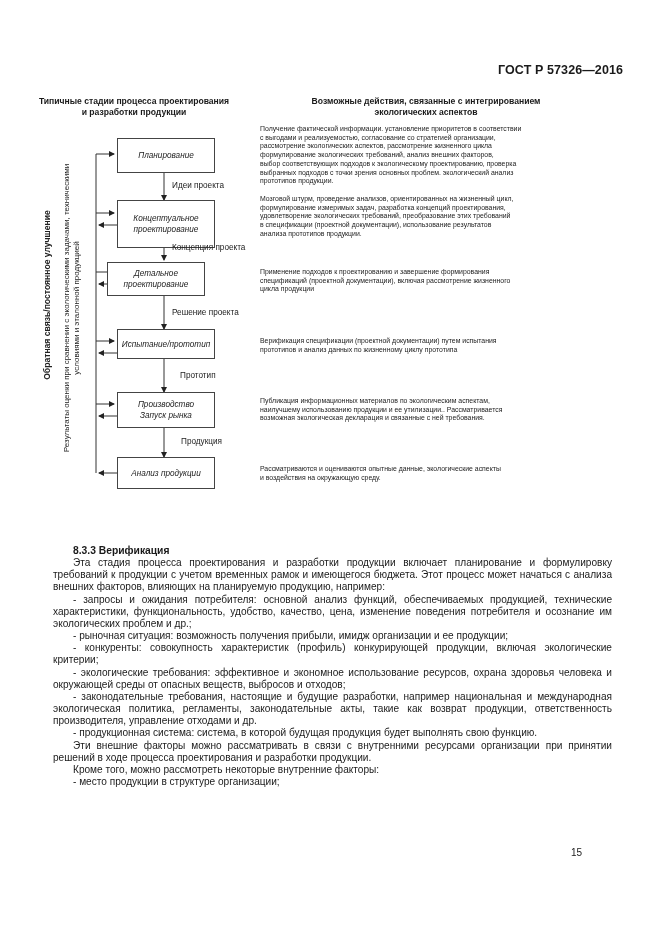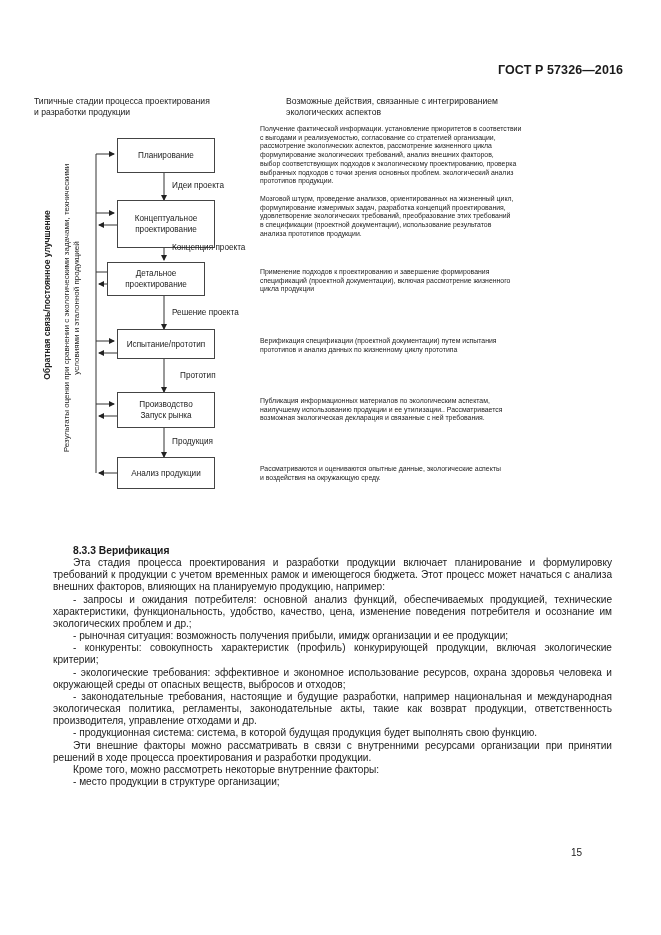--- a/index.html
+++ b/index.html
@@ -1,26 +1,26 @@
 <!DOCTYPE html>
 <html><head>
 <meta charset="utf-8">
 <style>
   html, body { margin:0; padding:0; background:#ffffff; }
   body { width:661px; height:935px; position:relative; overflow:hidden;
          font-family:"Liberation Sans", sans-serif; color:#1a1a1a; }
   .abs { position:absolute; }
   .doc-code { left:498px; top:63px; font-size:12.5px; font-weight:bold; letter-spacing:0.1px; }
-  .col-head { font-size:8.6px; font-weight:normal; line-height:10.5px; }
+  .col-head { font-size:8.6px; font-weight:bold; text-align:center; line-height:10.5px; }
   .left-head { left:34px; top:96px; width:200px; }
   .right-head { left:286px; top:96px; width:280px; }
   .desc { left:260px; width:300px; font-size:6.9px; line-height:8.7px; color:#222; }
   .stage-box { position:absolute; border:1px solid #444; background:#fff;
                display:flex; align-items:center; justify-content:center; text-align:center;
-               font-size:8.2px; line-height:11px; color:#222; box-sizing:border-box; }
+               font-size:8.2px; line-height:11px; color:#222; box-sizing:border-box;font-style:italic; }
   .flow-label { position:absolute; font-size:8.2px; color:#222; white-space:nowrap; }
   .vert { position:absolute; transform-origin:left top; transform:rotate(-90deg);
           white-space:nowrap; text-align:center; color:#222; }
   .caption { left:60px; width:540px; top:508px; text-align:center; font-size:8.6px; line-height:11px; color:#222; }
   .body-text { left:53px; width:559px; font-size:10.1px; line-height:12.15px; color:#1a1a1a; text-align:justify; }
   .section-title { font-weight:bold; font-size:10.3px; }
   .para { text-indent:20px; margin:0; }
   .page-num { left:571px; top:847px; font-size:10px; }
 </style>
 </head>
@@ -97,21 +97,21 @@
     </div>
 </div>
 <div class="stage-box" style="left:117px;top:457px;width:98px;height:32px;">
   <span>Анализ продукции</span>
 </div>
 
 <div class="flow-label" style="left:172px;top:181px;">Идеи проекта</div>
 <div class="flow-label" style="left:172px;top:243px;">Концепция проекта</div>
 <div class="flow-label" style="left:172px;top:308px;">Решение проекта</div>
 <div class="flow-label" style="left:180px;top:371px;text-align:right;">Прототип</div>
-<div class="flow-label" style="left:172px;top:437px;">Продукция</div>
+<div class="flow-label" style="left:181px;top:437px;">Продукция</div>
 
 <div class="abs desc" style="top:125px;">
   <div>Получение фактической информации. установление приоритетов в соответствии</div>
   <div>с выгодами и реализуемостью, согласование со стратегией организации,</div>
   <div>рассмотрение экологических аспектов, рассмотрение жизненного цикла</div>
   <div>формулирование экологических требований, анализ внешних факторов,</div>
   <div>выбор соответствующих подходов к экологическому проектированию, проверка</div>
   <div>выбранных подходов с точки зрения основных проблем. экологический анализ</div>
   <div>прототипов продукции.</div>
 </div>

